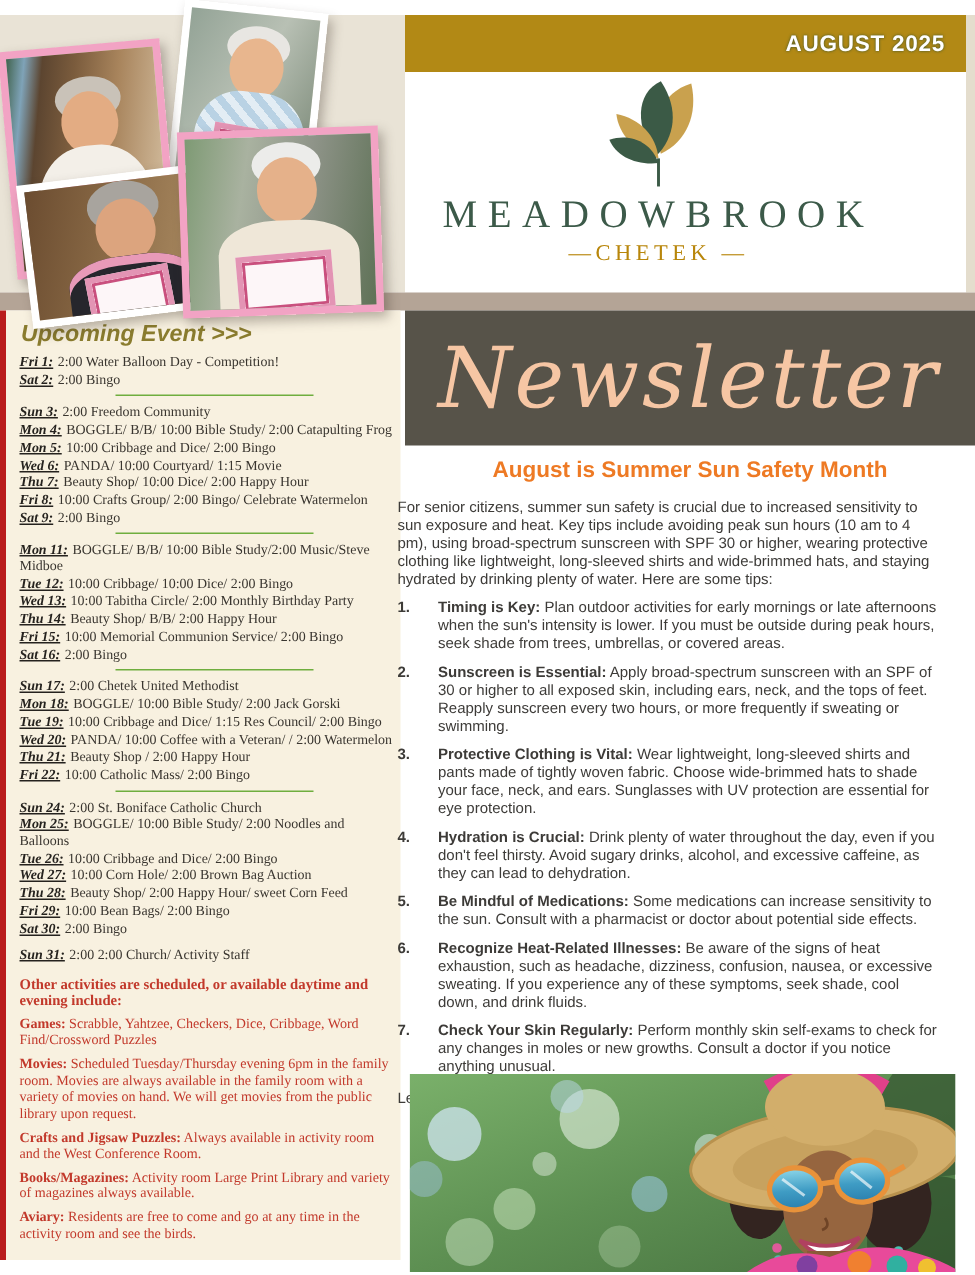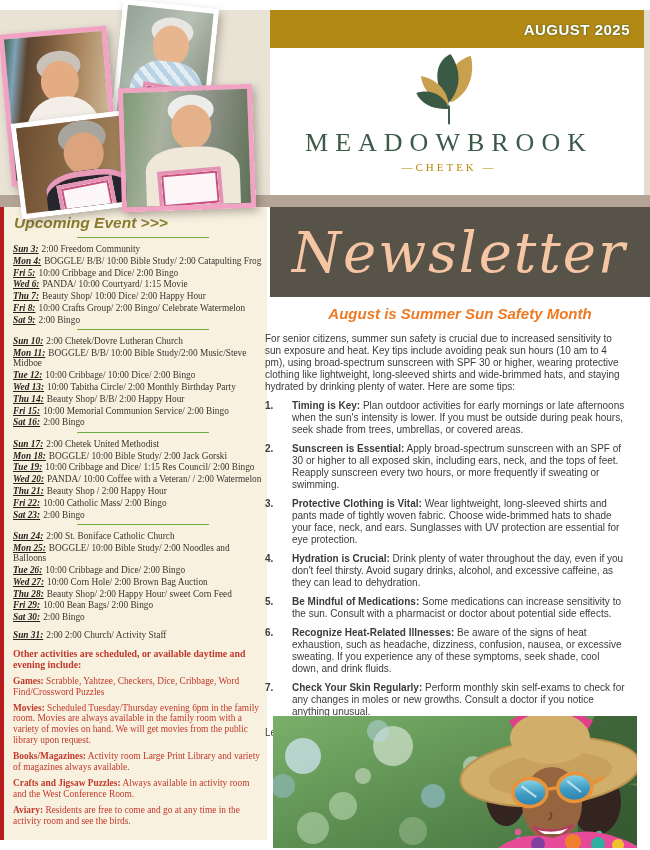--- a/index.html
+++ b/index.html
@@ -6,24 +6,24 @@
   .page{position:relative;width:650px;height:850px;background:#ffffff;overflow:hidden;
         font-family:"Liberation Sans",sans-serif;}
 
   
   .photos-bg{position:absolute;left:0;top:10px;width:270px;height:185px;background:#e9e3d6;}
   .edge-strip{position:absolute;right:0;top:10px;width:6px;height:185px;background:#e4ddcd;}
   .issue-banner{position:absolute;left:270px;top:10px;width:374px;height:38px;background:#b28915;
         display:flex;align-items:center;justify-content:flex-end;padding-right:14px;box-sizing:border-box;}
   .issue-banner span{color:#ffffff;font-weight:bold;font-size:15px;letter-spacing:.5px;
         text-shadow:0 0 2px #34512f;}
-  .logo-block{position:absolute;left:262px;top:52px;width:374px;height:143px;text-align:center;}
+  .logo-block{position:absolute;left:252px;top:52px;width:374px;height:143px;text-align:center;}
   .logo-mark{display:block;margin:2px auto 0 auto;}
   .brand-name{font-family:"Liberation Serif",serif;font-size:26px;letter-spacing:7px;color:#3c5a49;margin-top:2px;}
-  .brand-sub{font-family:"Liberation Serif",serif;font-size:11px;letter-spacing:3px;color:#b8860b;margin-top:3px;}
+  .brand-sub{font-family:"Liberation Serif",serif;font-size:15px;letter-spacing:3px;color:#b8860b;margin-top:3px;}
   .brand-sub::before{content:"\2014 ";}
   .brand-sub::after{content:" \2014";}
 
   
   .photo{position:absolute;box-sizing:border-box;border:5px solid #ffffff;
          box-shadow:3px 4px 8px rgba(60,50,40,.35);}
   .photo .art{position:relative;width:100%;height:100%;overflow:hidden;}
   .photo .hair,.photo .face{position:absolute;border-radius:50%;}
   .photo .shirt{position:absolute;}
   .photo .card{position:absolute;background:#fdf6f8;border:4px solid #e394b4;
@@ -73,21 +73,21 @@
   .note-row{margin:5px 0 0 0;font-family:"Liberation Serif",serif;color:#c2392b;
             font-size:9.4px;line-height:1.16;}
   .note-label{font-weight:bold;}
 
   
   .news-banner{position:absolute;left:270px;top:207px;width:380px;height:90px;background:#575349;
                display:flex;align-items:center;padding-left:22px;box-sizing:border-box;}
   .news-banner span{font-family:"DejaVu Serif",serif;font-style:italic;font-size:56px;
                     color:#f6c6a4;letter-spacing:2px;}
   .article-heading{position:absolute;left:270px;top:305px;width:380px;margin:0;text-align:center;
-                   font-size:15px;font-weight:bold;color:#ee7a24;font-style:italic;}
+                   font-size:15px;font-weight:bold;color:#ee7a24;}
   .article-body{position:absolute;left:265px;top:333px;width:361px;font-size:10px;
                 line-height:1.2;color:#3d3b38;}
   .intro{margin:0;}
   .tip-row{display:flex;margin-top:7px;}
   .tip-num{flex:none;width:27px;font-weight:bold;}
   .tip-text{flex:1;}
   .tip-label{font-weight:bold;}
   .closing{margin:9px 0 0 0;}
 
   .summer-photo{position:absolute;left:273px;top:716px;width:364px;height:132px;overflow:hidden;}
@@ -147,55 +147,58 @@
       <div class="shirt"></div>
       <div class="card"></div>
     </div>
   </div>
 
   <div class="taupe-band"></div>
 
   <aside class="sidebar">
     <h2 class="sidebar-title">Upcoming Event &gt;&gt;&gt;</h2>
 
+    <div class="event-group">
+
+    <div class="event-row"><span class="event-date">Fri 1:</span><span class="event-text">2:00 Water Balloon Day - Competition!</span></div>
+        <div class="event-row"><span class="event-date">Sat 2:</span><span class="event-text">2:00 Bingo</span></div>
+      </div>
     <div class="divider"></div>
 
     <div class="event-group">
 
     <div class="event-row"><span class="event-date">Sun 3:</span><span class="event-text">2:00 Freedom Community</span></div>
         <div class="event-row"><span class="event-date">Mon 4:</span><span class="event-text">BOGGLE/ B/B/ 10:00 Bible Study/ 2:00 Catapulting Frog</span></div>
-        <div class="event-row"><span class="event-date">Fri 5:</span><span class="event-text">10:00 Cribbage and Dice/ 2:00 Bingo</span></div>
+        <div class="event-row"><span class="event-date">Mon 5:</span><span class="event-text">10:00 Cribbage and Dice/ 2:00 Bingo</span></div>
         <div class="event-row"><span class="event-date">Wed 6:</span><span class="event-text">PANDA/ 10:00 Courtyard/ 1:15 Movie</span></div>
         <div class="event-row"><span class="event-date">Thu 7:</span><span class="event-text">Beauty Shop/ 10:00 Dice/ 2:00 Happy Hour</span></div>
         <div class="event-row"><span class="event-date">Fri 8:</span><span class="event-text">10:00 Crafts Group/ 2:00 Bingo/ Celebrate Watermelon</span></div>
         <div class="event-row"><span class="event-date">Sat 9:</span><span class="event-text">2:00 Bingo</span></div>
       </div>
     <div class="divider"></div>
 
     <div class="event-group">
 
-    <div class="event-row"><span class="event-date">Sun 10:</span><span class="event-text">2:00 Chetek/Dovre Lutheran Church</span></div>
         <div class="event-row"><span class="event-date">Mon 11:</span><span class="event-text">BOGGLE/ B/B/ 10:00 Bible Study/2:00 Music/Steve Midboe</span></div>
         <div class="event-row"><span class="event-date">Tue 12:</span><span class="event-text">10:00 Cribbage/ 10:00 Dice/ 2:00 Bingo</span></div>
         <div class="event-row"><span class="event-date">Wed 13:</span><span class="event-text">10:00 Tabitha Circle/ 2:00 Monthly Birthday Party</span></div>
         <div class="event-row"><span class="event-date">Thu 14:</span><span class="event-text">Beauty Shop/ B/B/ 2:00 Happy Hour</span></div>
         <div class="event-row"><span class="event-date">Fri 15:</span><span class="event-text">10:00 Memorial Communion Service/ 2:00 Bingo</span></div>
         <div class="event-row"><span class="event-date">Sat 16:</span><span class="event-text">2:00 Bingo</span></div>
       </div>
     <div class="divider"></div>
 
     <div class="event-group">
 
     <div class="event-row"><span class="event-date">Sun 17:</span><span class="event-text">2:00 Chetek United Methodist</span></div>
         <div class="event-row"><span class="event-date">Mon 18:</span><span class="event-text">BOGGLE/ 10:00 Bible Study/ 2:00 Jack Gorski</span></div>
         <div class="event-row"><span class="event-date">Tue 19:</span><span class="event-text">10:00 Cribbage and Dice/ 1:15 Res Council/ 2:00 Bingo</span></div>
         <div class="event-row"><span class="event-date">Wed 20:</span><span class="event-text">PANDA/ 10:00 Coffee with a Veteran/ / 2:00 Watermelon</span></div>
         <div class="event-row"><span class="event-date">Thu 21:</span><span class="event-text">Beauty Shop / 2:00 Happy Hour</span></div>
         <div class="event-row"><span class="event-date">Fri 22:</span><span class="event-text">10:00 Catholic Mass/ 2:00 Bingo</span></div>
-        <div class="event-row"><span class="event-date">Sat 23:</span><span class="event-text">2:00 Bingo</span></div>
       </div>
     <div class="divider"></div>
 
     <div class="event-group">
 
     <div class="event-row"><span class="event-date">Sun 24:</span><span class="event-text">2:00 St. Boniface Catholic Church</span></div>
         <div class="event-row"><span class="event-date">Mon 25:</span><span class="event-text">BOGGLE/ 10:00 Bible Study/ 2:00 Noodles and Balloons</span></div>
         <div class="event-row"><span class="event-date">Tue 26:</span><span class="event-text">10:00 Cribbage and Dice/ 2:00 Bingo</span></div>
         <div class="event-row"><span class="event-date">Wed 27:</span><span class="event-text">10:00 Corn Hole/ 2:00 Brown Bag Auction</span></div>
         <div class="event-row"><span class="event-date">Thu 28:</span><span class="event-text">Beauty Shop/ 2:00 Happy Hour/ sweet Corn Feed</span></div>
@@ -206,22 +209,22 @@
     <div class="event-group group-last">
 
     <div class="event-row"><span class="event-date">Sun 31:</span><span class="event-text">2:00 2:00 Church/ Activity Staff</span></div>
       </div>
 
     <p class="notes-header">Other activities are scheduled, or available daytime and evening include:</p>
     <div>
 
     <p class="note-row"><span class="note-label">Games:</span> <span>Scrabble, Yahtzee, Checkers, Dice, Cribbage, Word Find/Crossword Puzzles</span></p>
         <p class="note-row"><span class="note-label">Movies:</span> <span>Scheduled Tuesday/Thursday evening 6pm in the family room. Movies are always available in the family room with a variety of movies on hand. We will get movies from the public library upon request.</span></p>
+        <p class="note-row"><span class="note-label">Crafts and Jigsaw Puzzles:</span> <span>Always available in activity room and the West Conference Room.</span></p>
         <p class="note-row"><span class="note-label">Books/Magazines:</span> <span>Activity room Large Print Library and variety of magazines always available.</span></p>
-        <p class="note-row"><span class="note-label">Crafts and Jigsaw Puzzles:</span> <span>Always available in activity room and the West Conference Room.</span></p>
         <p class="note-row"><span class="note-label">Aviary:</span> <span>Residents are free to come and go at any time in the activity room and see the birds.</span></p>
       </div>
   </aside>
 
   <div class="news-banner">
     <span>Newsletter</span>
   </div>
 
   <h1 class="article-heading">August is Summer Sun Safety Month</h1>
 

